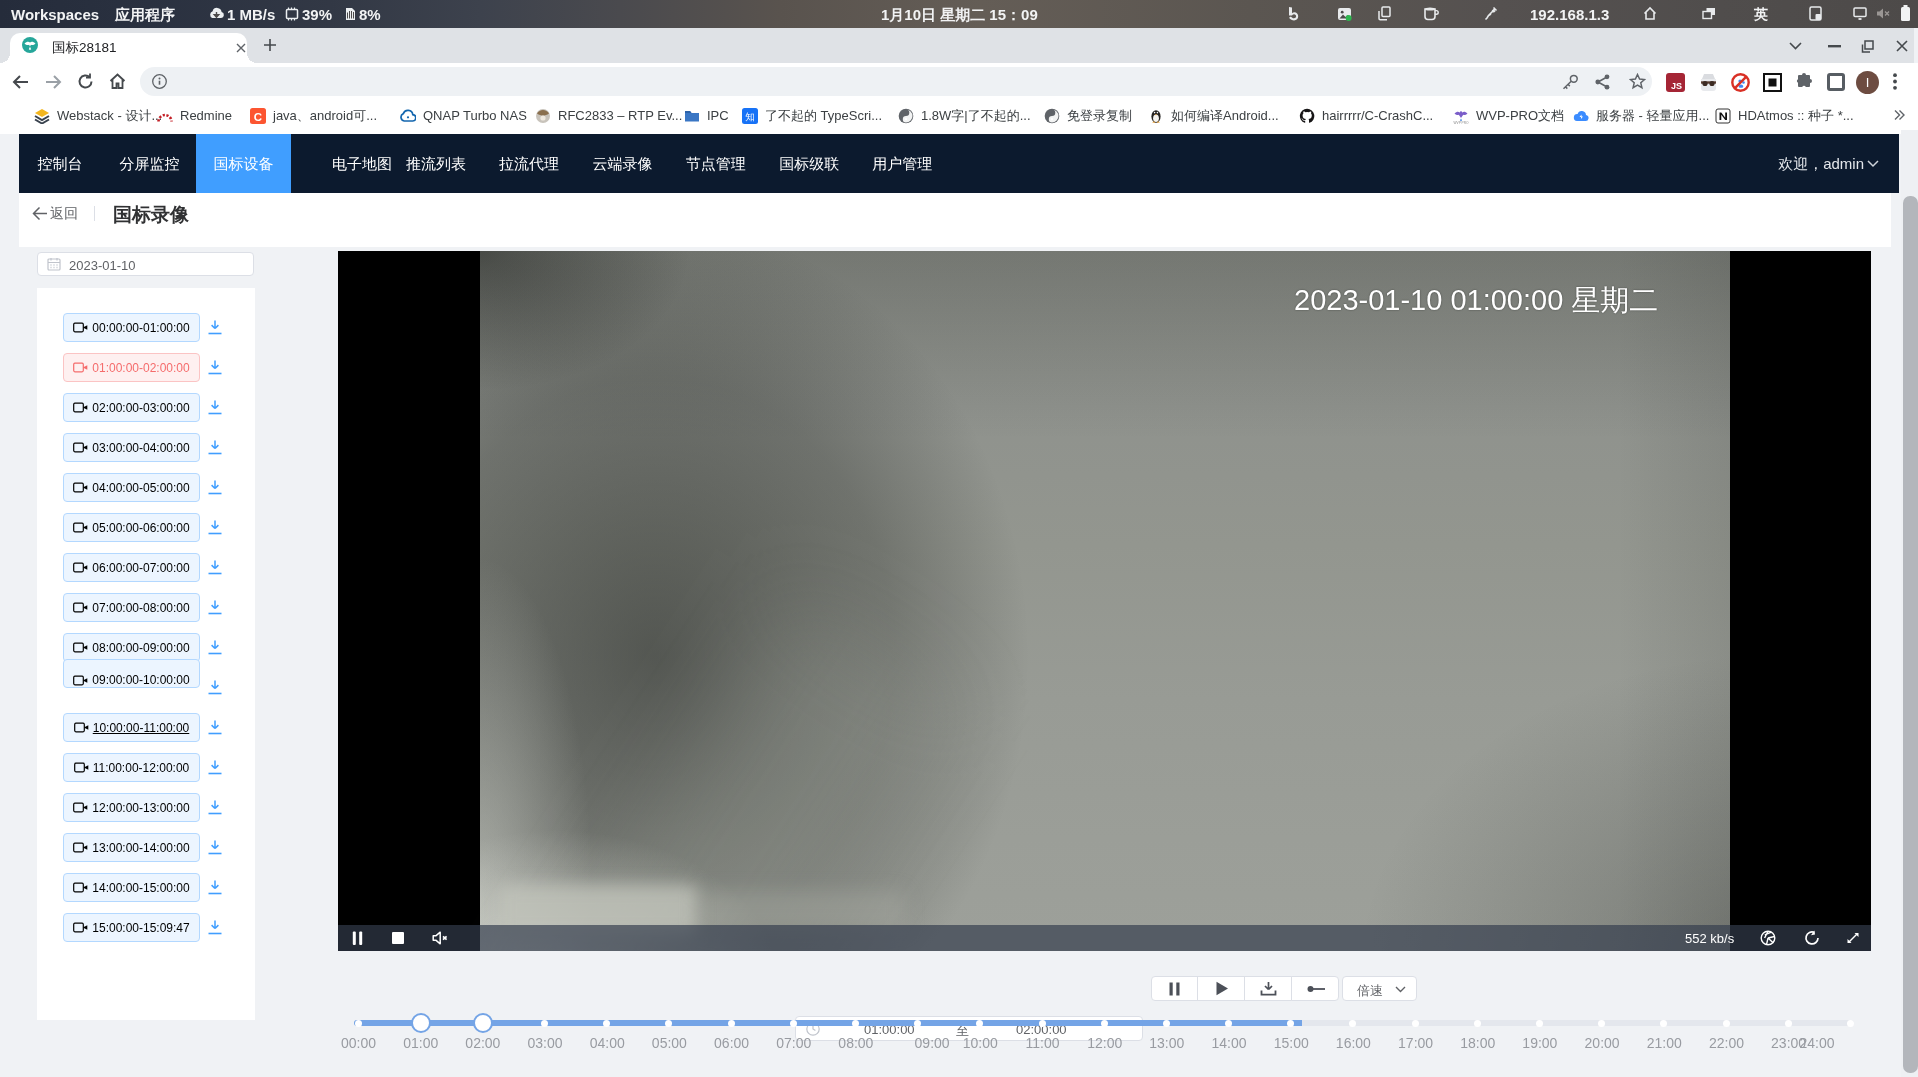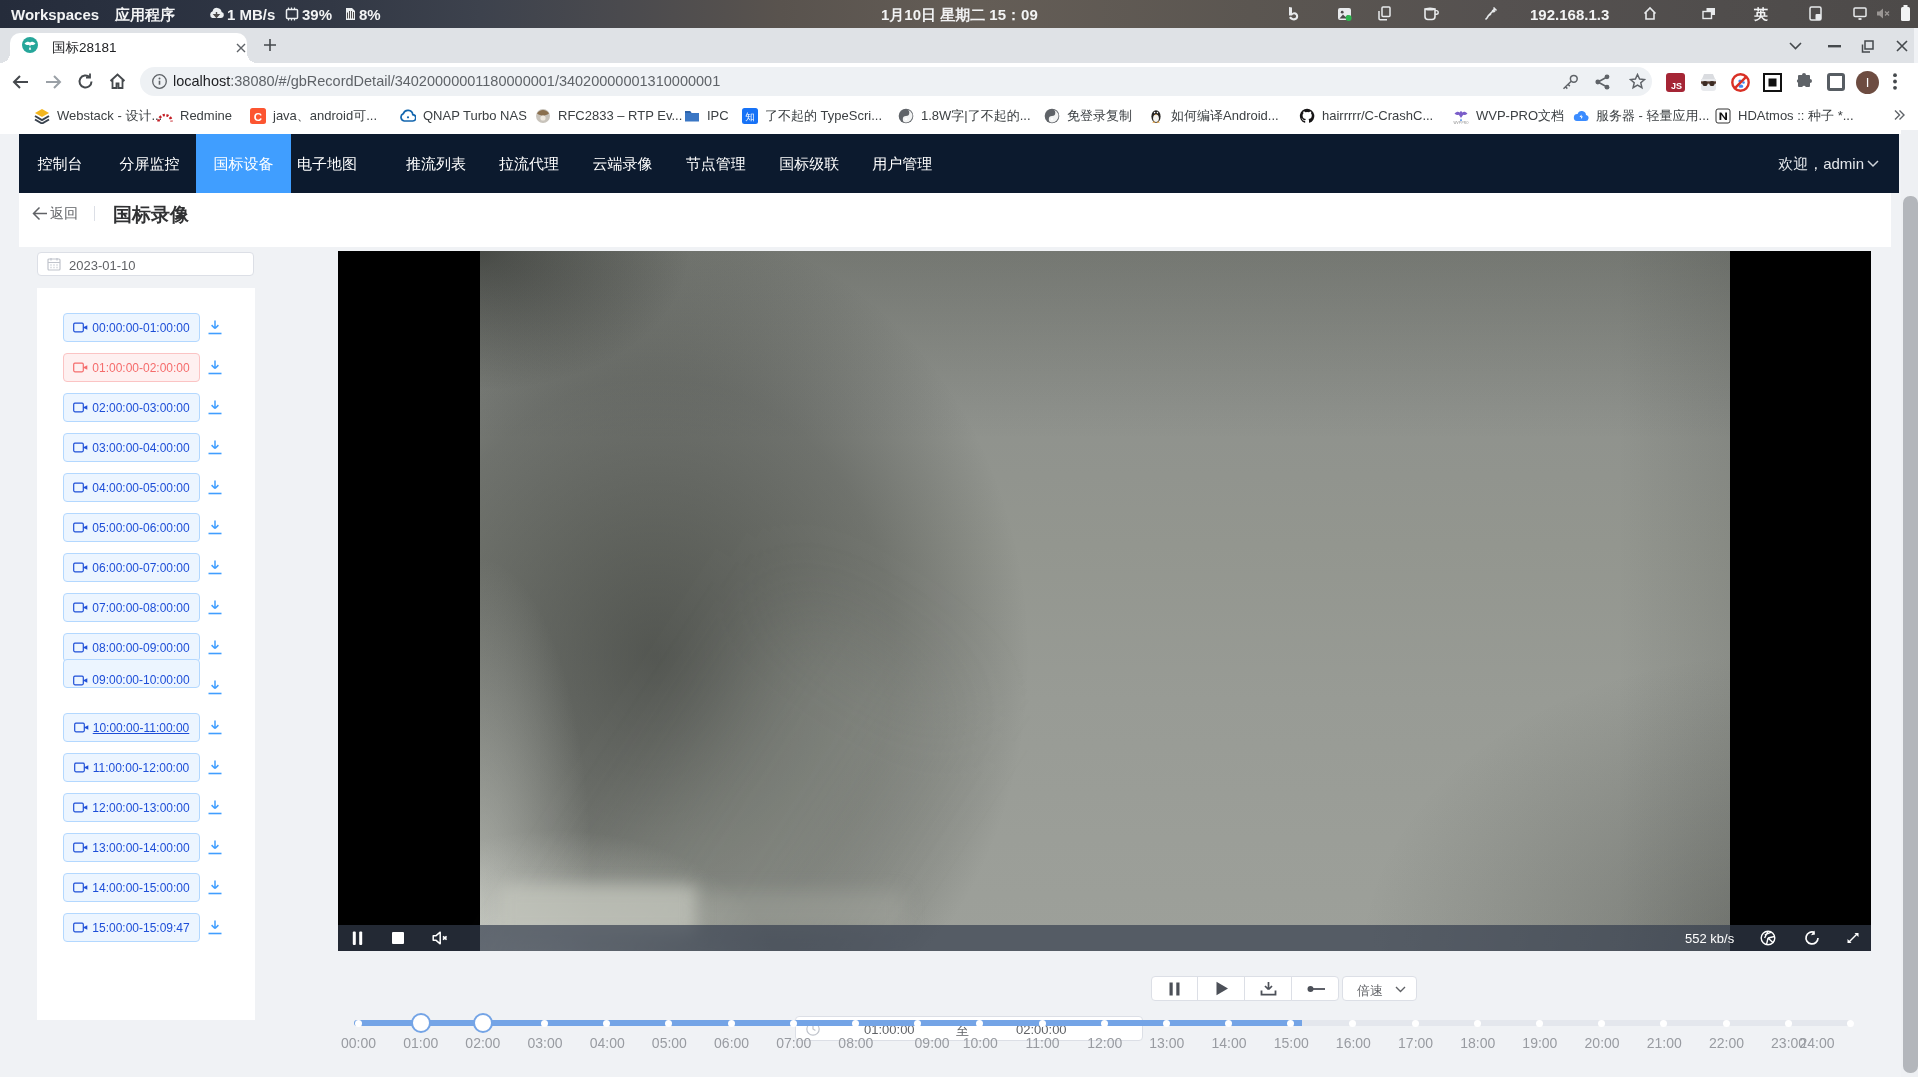--- a/index.html
+++ b/index.html
@@ -23,21 +23,21 @@
 .bm{position:absolute;top:0;height:29px;display:flex;align-items:center;font-size:13px;color:#3c4043;white-space:nowrap;}
 .bm .ic{width:16px;height:16px;margin-right:7px;flex:none;}
 
 #whitestrip{position:absolute;left:0;top:130px;width:1901px;height:4px;background:#fff;}
 #nav{position:absolute;left:19px;top:134px;width:1880px;height:59px;background:#0c1a2e;}
 .navit{position:absolute;top:0;height:59px;line-height:59px;color:#fff;font-size:15px;text-align:center;white-space:nowrap;}
 #subbar{position:absolute;left:19px;top:193px;width:1872px;height:54px;background:#fff;}
 
 #dateinput{position:absolute;left:37px;top:252px;width:217px;height:24px;background:#fff;border:1px solid #dcdfe6;border-radius:4px;}
 #panel{position:absolute;left:37px;top:288px;width:218px;height:732px;background:#fff;}
-.rowbtn{position:absolute;left:26px;width:137px;height:29px;border-radius:4px;border:1px solid #b3d8ff;background:#ecf5ff;color:#1d4ed8;font-size:12px;display:flex;align-items:center;justify-content:center;gap:4px;}
+.rowbtn{position:absolute;left:26px;width:137px;height:29px;border-radius:4px;border:1px solid #b3d8ff;background:#ecf5ff;color:#000000;font-size:12px;display:flex;align-items:center;justify-content:center;gap:4px;}
 .rowbtn.red{border-color:#fbc4c4;background:#fef0f0;color:#f56c6c;}
 .dl{position:absolute;left:169px;width:18px;height:18px;}
 
 #videobox{position:absolute;left:338px;top:251px;width:1533px;height:700px;background:#000;overflow:hidden;}
 #vid{position:absolute;left:142px;top:0;width:1250px;height:700px;
 background:
 radial-gradient(ellipse 360px 240px at 6% 104%, rgba(238,240,232,0.60), rgba(238,240,232,0) 62%),
 radial-gradient(ellipse 150px 450px at 0% 92%, rgba(225,228,220,0.45), rgba(225,228,220,0) 75%),
 radial-gradient(ellipse 300px 200px at 0% 0%, rgba(8,10,8,0.42), rgba(8,10,8,0) 70%),
 radial-gradient(ellipse 480px 560px at 14% 58%, rgba(10,13,10,0.48) 0%, rgba(10,13,10,0.25) 50%, rgba(10,13,10,0) 78%),
@@ -173,21 +173,20 @@
     </svg>
   <svg class="abs" style="left:109px;top:10px;" width="17" height="17" viewBox="0 0 17 17" fill="none" stroke="#45494d" stroke-width="1.8">
       <path d="M1.5 8 8.5 1.5 15.5 8M3.5 6.8V15h4v-4.5h2V15h4V6.8"></path>
     </svg>
   <div id="omni">
     <svg class="abs" style="left:12px;top:7px;" width="15" height="15" viewBox="0 0 15 15" fill="none" stroke="#5f6368" stroke-width="1.3">
         <circle cx="7.5" cy="7.5" r="6.8"></circle>
         <path d="M7.5 6.7v4" stroke-width="1.6"></path>
         <circle cx="7.5" cy="4.4" r="1" fill="#5f6368" stroke="none"></circle>
       </svg>
-    <span class="abs" style="left:33px;top:5.5px;"><span style="color:#202124;">localhost</span><span style="color:#5f6368;">:38080/#/gbRecordDetail/34020000001180000001/34020000001310000001</span></span>
     <svg class="abs" style="left:1422px;top:7px;" width="17" height="16" viewBox="0 0 17 16" fill="none" stroke="#5f6368" stroke-width="1.5">
         <circle cx="11.8" cy="4.8" r="3.4"></circle>
         <path d="M9.2 7.2 1.5 14.8M3.5 12.8l1.8 1.8M6 10.3l1.8 1.8"></path>
       </svg>
     <svg class="abs" style="left:1455px;top:7px;" width="15" height="16" viewBox="0 0 15 16" fill="#5f6368">
         <circle cx="12" cy="2.8" r="2.4"></circle>
         <circle cx="12" cy="13.2" r="2.4"></circle>
         <circle cx="2.8" cy="8" r="2.4"></circle>
         <path d="M3 8 12 3M3 8l9 5" stroke="#5f6368" stroke-width="1.6"></path>
       </svg>
@@ -299,21 +298,21 @@
   <svg class="abs" style="left:1893px;top:8px;" width="12" height="12" viewBox="0 0 12 12" fill="none" stroke="#5f6368" stroke-width="1.4">
       <path d="M2 1.5 6.5 6 2 10.5M6.5 1.5 11 6l-4.5 4.5"></path>
     </svg>
 </div>
 <div id="whitestrip"></div>
 <div id="nav">
   <div class="abs" style="left:176.7px;top:0;width:95.6px;height:59px;background:#409eff;"></div>
   <div class="navit" style="left:-9px;width:100px;">控制台</div>
   <div class="navit" style="left:80.5px;width:100px;">分屏监控</div>
   <div class="navit" style="left:174.5px;width:100px;">国标设备</div>
-  <div class="navit" style="left:258px;width:100px;">电子地图</div>
+  <div class="navit" style="left:273px;width:100px;text-align:right;">电子地图</div>
   <div class="navit" style="left:367px;width:100px;">推流列表</div>
   <div class="navit" style="left:460px;width:100px;">拉流代理</div>
   <div class="navit" style="left:553.6px;width:100px;">云端录像</div>
   <div class="navit" style="left:646.8px;width:100px;">节点管理</div>
   <div class="navit" style="left:740.3px;width:100px;">国标级联</div>
   <div class="navit" style="left:833.3px;width:100px;">用户管理</div>
   <div class="navit" style="left:1735px;width:110px;text-align:right;color:#e4e7eb;font-size:15px;">欢迎，admin</div>
   <svg class="abs" style="left:1848px;top:26px;" width="12" height="8" viewBox="0 0 12 8" fill="none" stroke="#cfd4da" stroke-width="1.5">
       <path d="M1 1l5 5 5-5"></path>
     </svg>
@@ -543,20 +542,21 @@
         <path d="M2.5 15.5h13" stroke-width="1.6"></path>
       </svg>
     </div>
 </div>
 <div id="videobox">
   <div id="vid">
     <div id="band"></div>
     <div class="abs" style="left:18px;top:634px;width:200px;height:50px;background:rgba(192,195,186,.78);filter:blur(8px);border-radius:8px;"></div>
     <div class="abs" style="left:218px;top:640px;width:207px;height:40px;background:rgba(168,171,163,.40);filter:blur(9px);border-radius:8px;"></div>
   </div>
+  <div id="tstamp">2023-01-10 01:00:00 星期二</div>
   <div id="vbar">
     <svg class="abs" style="left:14px;top:6px;" width="12" height="14" viewBox="0 0 12 14" fill="#fff">
         <rect x="0.8" y="0.5" width="3" height="13.5" rx="1"></rect>
         <rect x="7.2" y="0.5" width="3" height="13.5" rx="1"></rect>
       </svg>
     <svg class="abs" style="left:54px;top:7px;" width="12" height="12" viewBox="0 0 12 12" fill="#fff">
         <rect width="12" height="12" rx="1"></rect>
       </svg>
     <svg class="abs" style="left:94px;top:6px;" width="17" height="14" viewBox="0 0 17 14" fill="none" stroke="#fff">
         <path d="M1.2 4.8h2.6L8.2 1.2v11.6L3.8 9.2H1.2z" stroke-width="1.5" stroke-linejoin="round"></path>

